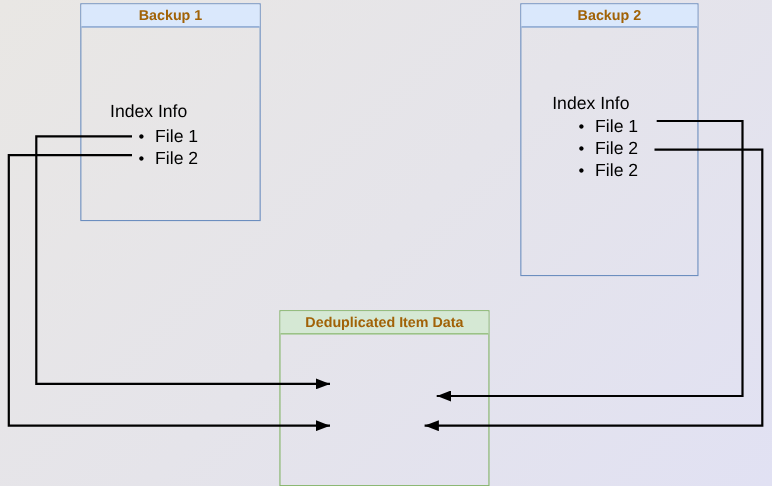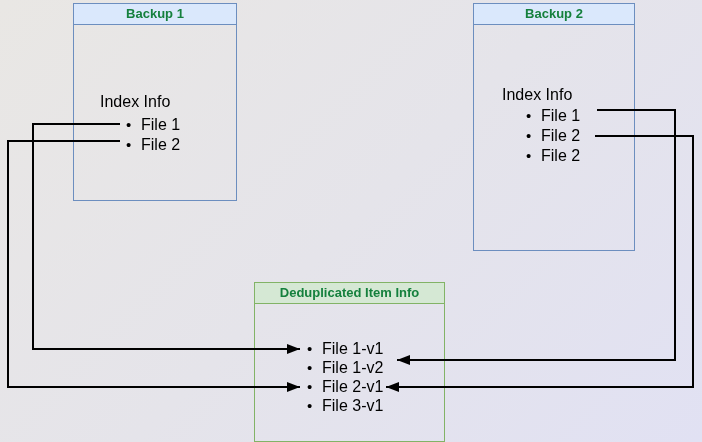--- a/index.html
+++ b/index.html
@@ -18,21 +18,21 @@
     box-sizing: border-box;
     background: transparent;
   }
   .box .header {
     box-sizing: border-box;
     height: 21px;
     line-height: 20px;
     text-align: center;
     font-size: 13px;
     font-weight: bold;
-    color: #15803d;
+    color: #a16207;
   }
   .box.blue  { border: 1.5px solid #6c8ebf; }
   .box.blue  .header { background: #dae8fc; border-bottom: 1.5px solid #6c8ebf; }
   .box.green { border: 1.5px solid #82b366; }
   .box.green .header { background: #d5e8d4; border-bottom: 1.5px solid #82b366; }
 
   .index-label {
     position: absolute;
     font-size: 16px;
     color: #000;
@@ -84,27 +84,21 @@
     <div class="header">Backup 2</div>
     <div class="index-label" style="left:28px; top:50px;">Index Info</div>
     <ul class="filelist rows20" style="left:52px; top:102px;">
       <li>File 1</li>
       <li>File 2</li>
       <li>File 2</li>
     </ul>
   </div>
 
   <div class="box green" style="left:254px; top:282px; width:191px; height:160px;">
-    <div class="header">Deduplicated Item Info</div>
-    <ul class="filelist rows19" style="left:52px; top:56px;">
-      <li>File 1-v1</li>
-      <li>File 1-v2</li>
-      <li>File 2-v1</li>
-      <li>File 3-v1</li>
-    </ul>
+    <div class="header">Deduplicated Item Data</div>
   </div>
 
   <svg id="connections-layer" viewBox="0 0 702 442" xmlns="http://www.w3.org/2000/svg">
       <defs>
         <marker id="arrowhead" markerUnits="userSpaceOnUse" markerWidth="13" markerHeight="10" refX="13" refY="5" orient="auto">
           <path d="M0,0 L13,5 L0,10 Z" fill="#000000"></path>
         </marker>
       </defs>
       <polyline points="120,124 33,124 33,349 300,349" fill="none" stroke="#000000" stroke-width="2" marker-end="url(#arrowhead)"></polyline>
       <polyline points="120,141 8,141 8,387 300,387" fill="none" stroke="#000000" stroke-width="2" marker-end="url(#arrowhead)"></polyline>

